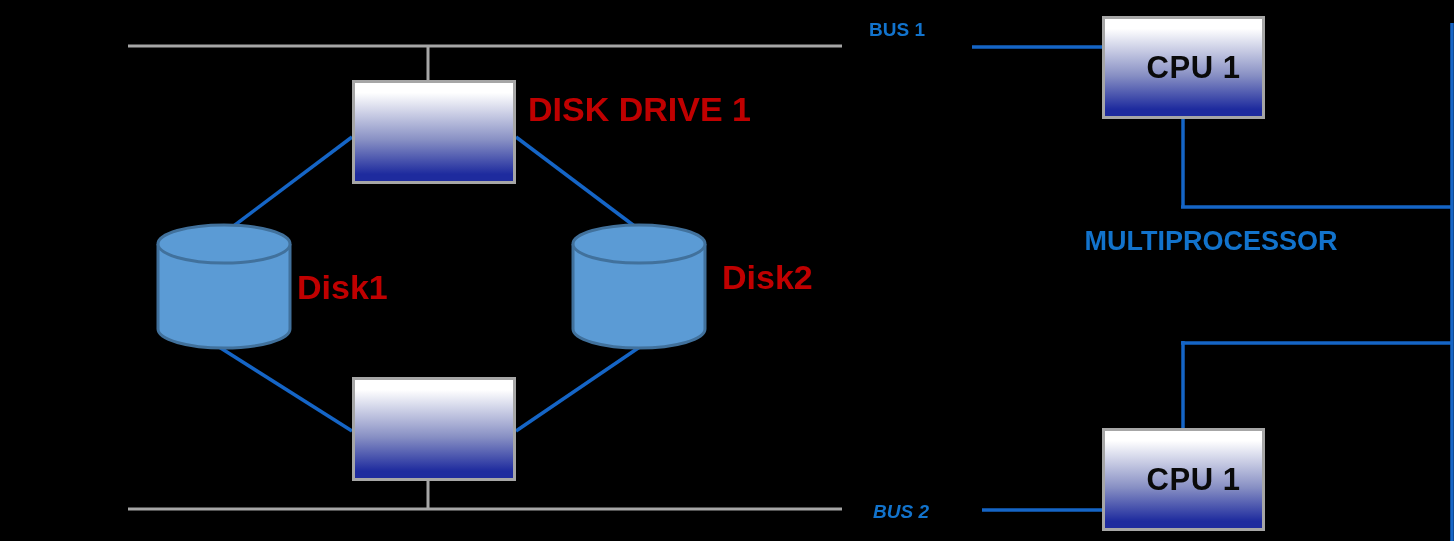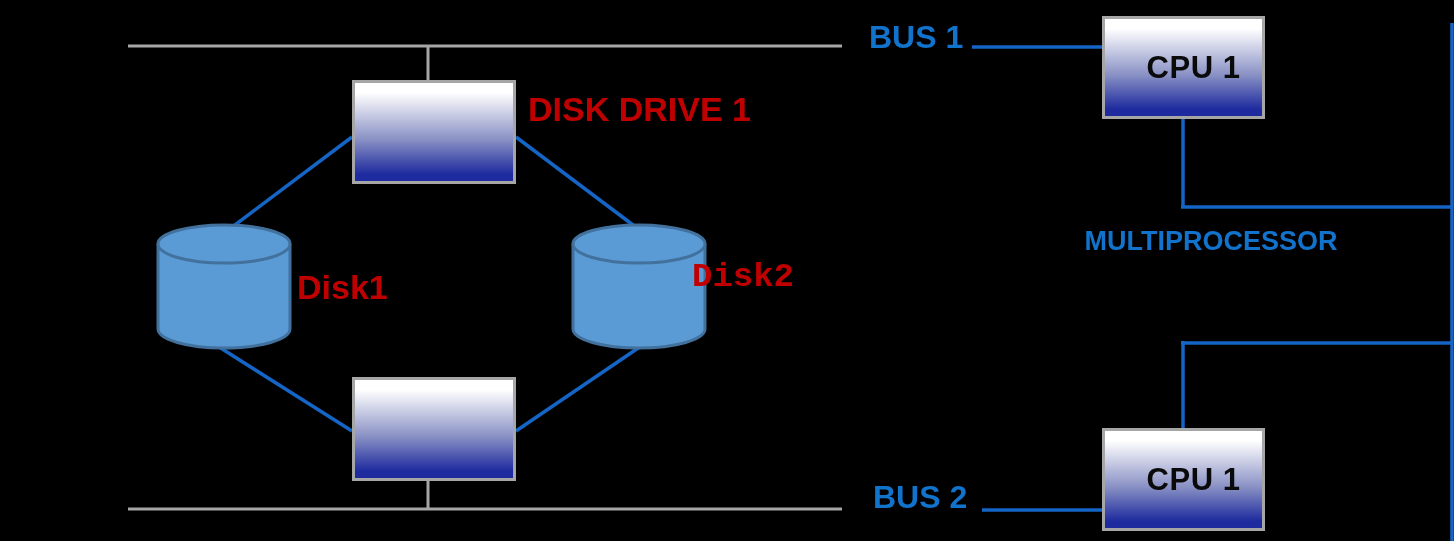--- a/index.html
+++ b/index.html
@@ -28,27 +28,27 @@
   #disk-drive-1-box{left:352px;top:80px;}
   #disk-drive-2-box{left:352px;top:377px;}
   #cpu1-box{left:1102px;top:16px;width:163px;height:103px;}
   #cpu2-box{left:1102px;top:428px;width:163px;height:103px;}
   .cpu-label{
     color:var(--cpu-text,#0A0A0A);
     font-weight:bold;font-size:31px;letter-spacing:0.5px;
   }
   .lbl{position:absolute;z-index:3;font-weight:bold;white-space:nowrap;}
   .red{color:var(--label-red,#C00000);font-size:34px;}
-  .blue{color:var(--label-blue,#1273CC);font-size:32px;}
+  .blue{color:var(--label-blue,#1273CC);font-size:19px;}
   #label-disk-drive-1{left:528px;top:90px;}
   #label-disk-drive-2{left:530px;top:426px;}
   #label-disk1{left:297px;top:268px;}
-  #label-disk2{left:692px;top:258px;font-family:Liberation Mono, monospace;}
+  #label-disk2{left:722px;top:258px;}
   #label-bus1{left:869px;top:19px;}
-  #label-bus2{left:873px;top:479px;}
+  #label-bus2{left:873px;top:501px;font-style:italic;}
   #multiprocessor-label{
     left:1059px;top:220px;width:304px;
     text-align:center;font-size:27px;line-height:43px;
     color:var(--label-blue,#1273CC);
   }
 </style>
 </head>
 <body>
 
 <div id="canvas">

